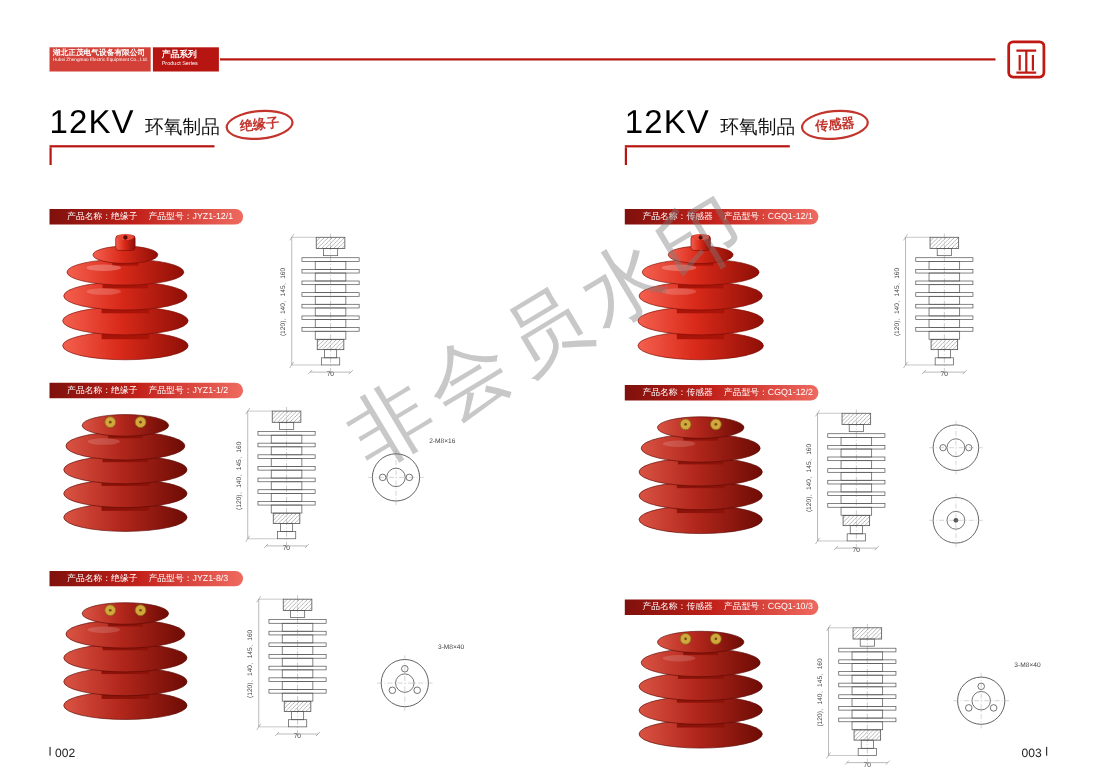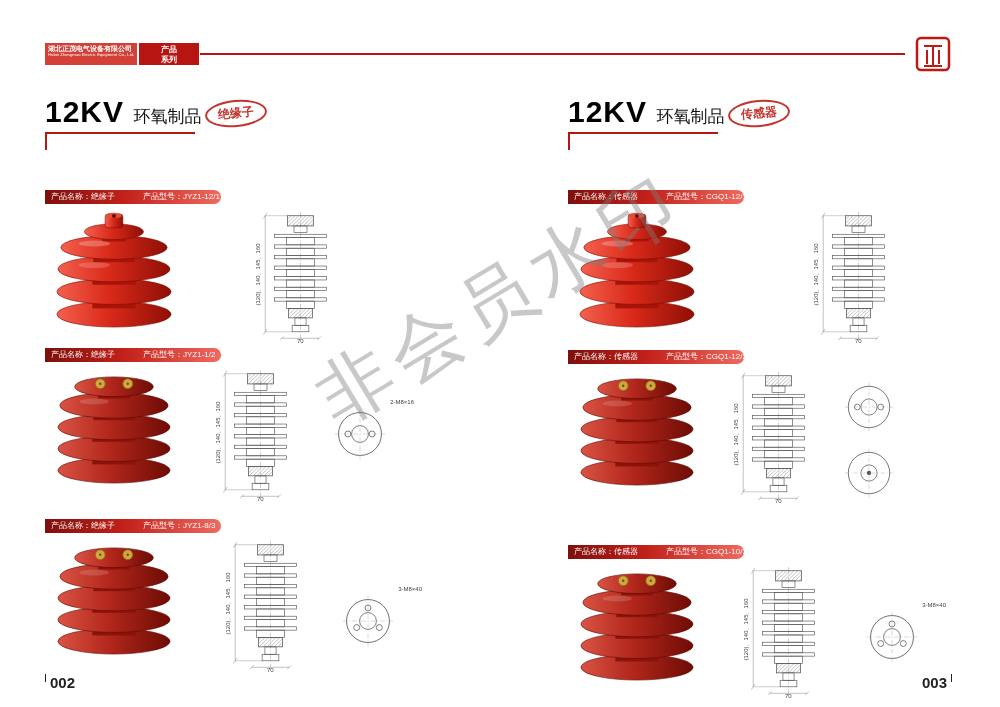--- a/index.html
+++ b/index.html
@@ -3,57 +3,57 @@
 <meta charset="utf-8">
 <style>
   *{box-sizing:border-box;margin:0;padding:0}
   html,body{width:1000px;height:707px}
   body{position:relative;background:#fff;font-family:"Liberation Sans",sans-serif;overflow:hidden;color:#111}
 
   
   .hdr-company{position:absolute;left:45px;top:43px;width:92px;height:22px;background:#d24038;color:#fff;padding:2px 3px;line-height:1.15}
   .hdr-company .cn{font-size:7px;font-weight:bold;display:block;white-space:nowrap}
   .hdr-company .en{font-size:5px;display:block;white-space:nowrap;transform:scale(.85);transform-origin:left top}
-  .hdr-series{position:absolute;left:139px;top:43px;width:60px;height:22px;background:#b71511;color:#fff;padding:2px 22px;line-height:1.2}
+  .hdr-series{position:absolute;left:139px;top:43px;width:60px;height:22px;background:#b71511;color:#fff;padding:2px 8px;line-height:1.2}
   .hdr-series .cn{font-size:8px;font-weight:bold;display:block}
   .hdr-series .en{font-size:5px;display:block;white-space:nowrap}
   .hdr-line{position:absolute;left:200px;top:53px;width:705px;height:2px;background:#b71511}
   .logo{position:absolute;left:915px;top:36px;width:36px;height:36px}
 
   
   .col{position:absolute;top:95px;width:440px;height:580px}
   .col.left{left:45px}
   .col.right{left:568px}
   .title-wrap{position:relative;height:60px}
-  .kv{font-size:30px;font-weight:bold;letter-spacing:1px;color:#000;display:inline-block}
+  .kv{font-size:30px;font-weight:normal;letter-spacing:1px;color:#000;display:inline-block}
   .cat{font-size:17px;font-weight:normal;margin-left:5px;display:inline-block}
   .t-underline{position:absolute;left:0;top:37px;width:150px;height:2px;background:#b71511}
   .t-tick{position:absolute;left:0;top:39px;width:2px;height:16px;background:#b71511}
   .badge{position:absolute;left:160px;top:5px;border:2px solid #c2342c;color:#c2342c;border-radius:50%;padding:3px 11px;font-size:12px;font-weight:bold;transform:rotate(-5deg);white-space:nowrap}
 
   
   .row{position:absolute;left:0;width:440px}
-  .bar{width:176px;height:14px;color:#fff;font-size:8px;line-height:14px;padding-left:6px;display:flex;gap:28px;white-space:nowrap;
+  .bar{width:176px;height:14px;color:#fff;font-size:8px;line-height:14px;padding-left:16px;display:flex;gap:10px;white-space:nowrap;
        background:linear-gradient(90deg,#7e100c,#c2211a 45%,#ef6a60);border-radius:0 7px 7px 0}
   .content{display:flex;align-items:flex-start;margin-top:8px}
   .photo{width:138px;height:118px;flex:0 0 auto}
   .drawing{position:relative;flex:0 0 auto}
   .dsvg{width:95px;height:130px;display:block}
   .side-dims{position:absolute;left:-26px;top:58px;font-size:6px;color:#444;transform:rotate(-90deg);white-space:nowrap}
   .bottom-dim{position:absolute;left:44px;bottom:-2px;font-size:6px;color:#444}
   .endview{position:relative;flex:0 0 auto}
   .endview svg{width:56px;height:56px;display:block}
   .endview-stack{display:flex;flex-direction:column;gap:12px;flex:0 0 auto}
   .endview-stack svg{width:54px;height:54px;display:block}
   .hole-label{position:absolute;right:-26px;top:-7px;font-size:6px;color:#444;white-space:nowrap}
 
   
   .watermark{position:absolute;left:210px;top:250px;width:580px;text-align:center;font-size:74px;letter-spacing:8px;
              color:#7d7d7d;opacity:.42;transform:rotate(-31deg);pointer-events:none;white-space:nowrap}
-  .pageno{position:absolute;bottom:16px;font-size:15px;font-weight:bold;color:#222;display:flex;align-items:flex-start;gap:4px}
+  .pageno{position:absolute;bottom:16px;font-size:11px;font-weight:normal;color:#222;display:flex;align-items:flex-start;gap:4px}
   .pageno.pl{left:45px}
   .pageno.pr{right:48px}
   .vbar{display:inline-block;width:1px;height:8px;background:#222}
 </style>
 </head>
 <body>
 
 <svg width="0" height="0" style="position:absolute" aria-hidden="true">
   <defs>
     <linearGradient id="gA" x1="0" y1="0" x2="1" y2="0">

